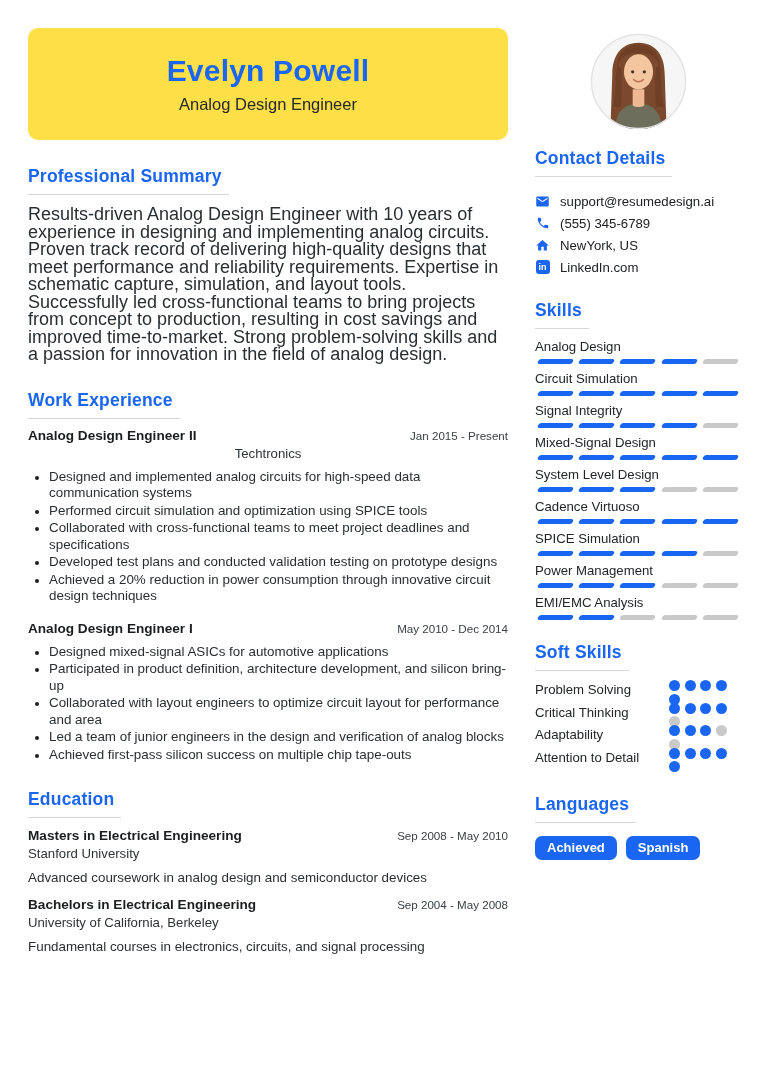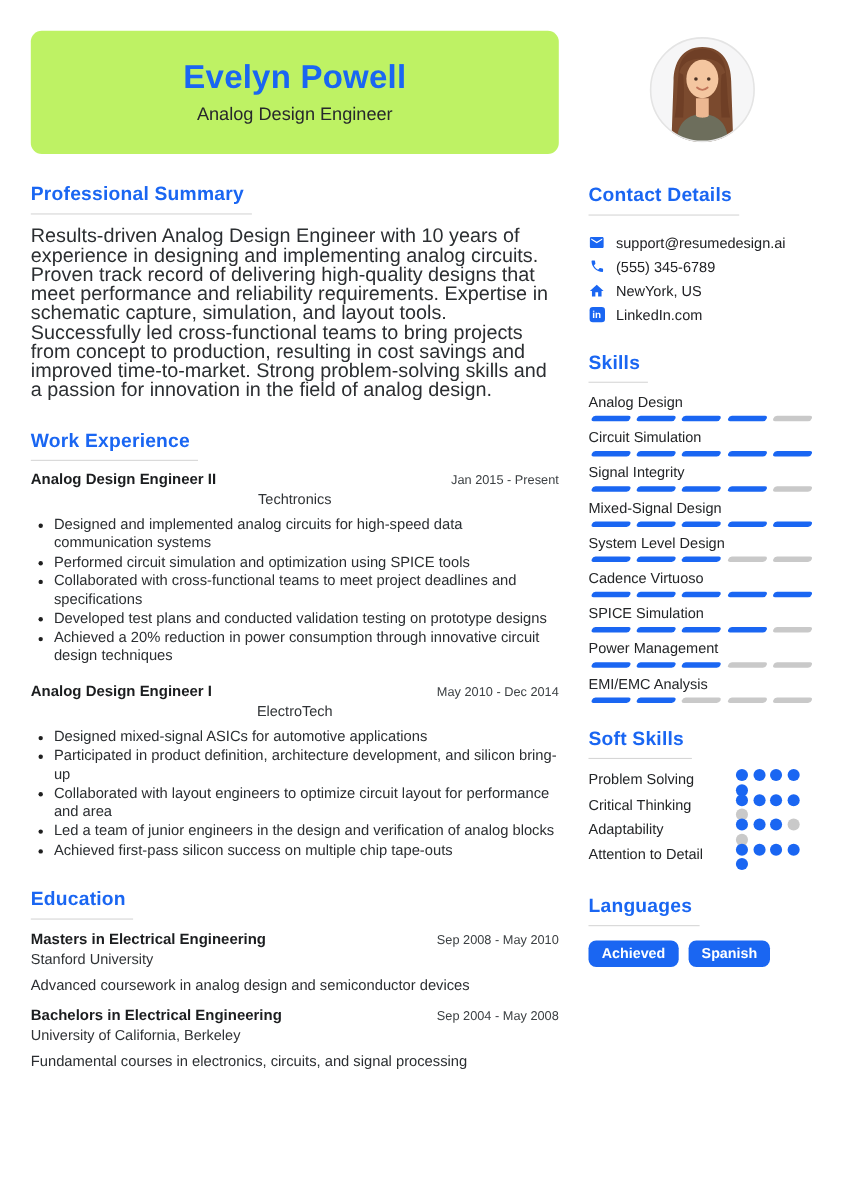--- a/index.html
+++ b/index.html
@@ -16,21 +16,21 @@
     width:768px;height:1078px;background:#ffffff;
     font-family:"Liberation Sans", sans-serif;color:var(--ink);
     overflow:hidden;
   }
   .page{display:flex;padding:28px 27px 0 28px;gap:27px;}
   .col-left{width:480px;flex:none;}
   .col-right{width:206px;flex:none;}
 
   
   .header-box{
-    background:#bef264;border-radius:10px;height:112px;
+    background:#fde047;border-radius:10px;height:112px;
     display:flex;flex-direction:column;align-items:center;justify-content:center;gap:7px;
   }
   .name{font-size:30px;font-weight:700;color:var(--accent);letter-spacing:.2px;}
   .job-title-main{font-size:16.5px;color:#26282b;}
 
   
   .sec{margin-top:26px;}
   h2.sec-h{
     font-size:17.5px;font-weight:700;color:var(--accent);margin:0;
     display:inline-block;border-bottom:1.5px solid var(--underline);
@@ -122,21 +122,20 @@
               <li>Collaborated with cross-functional teams to meet project deadlines and specifications</li>
               <li>Developed test plans and conducted validation testing on prototype designs</li>
               <li>Achieved a 20% reduction in power consumption through innovative circuit design techniques</li>
             </ul>
           </div>
           <div class="job">
             <div class="row-head">
               <div class="job-title">Analog Design Engineer I</div>
               <div class="dates">May 2010 - Dec 2014</div>
             </div>
-            <div class="company">ElectroTech</div>
             <ul>
               <li>Designed mixed-signal ASICs for automotive applications</li>
               <li>Participated in product definition, architecture development, and silicon bring-up</li>
               <li>Collaborated with layout engineers to optimize circuit layout for performance and area</li>
               <li>Led a team of junior engineers in the design and verification of analog blocks</li>
               <li>Achieved first-pass silicon success on multiple chip tape-outs</li>
             </ul>
           </div>
         </div>
     </div>
@@ -184,21 +183,21 @@
           <path d="M28 34 C26 48 27 62 24 76 L32 76 C33 60 33 46 32 36 Z" fill="#6f3f26"></path>
           <path d="M72 34 C74 48 73 62 76 76 L68 76 C67 60 67 46 68 36 Z" fill="#6f3f26"></path>
           <circle cx="44" cy="40" r="1.7" fill="#4a3224"></circle>
           <circle cx="56" cy="40" r="1.7" fill="#4a3224"></circle>
           <path d="M45 48 Q50 52.5 55 48" stroke="#c2755a" stroke-width="1.7" fill="none" stroke-linecap="round"></path>
         </g>
         <circle cx="50" cy="50" r="48.5" fill="none" stroke="#e4e4e4" stroke-width="1.5"></circle>
       </svg>
     </div>
 
-    <div class="sec" style="margin-top:37px;">
+    <div class="sec" style="margin-top:18px;">
       <h2 class="sec-h">Contact Details</h2>
       <div class="contact-list" id="contact-list">
           <div class="contact-item">
             <span class="cicon">
               <svg viewBox="0 0 24 24" width="15" height="15" fill="#1a66f2">
                 <path d="M20 4H4c-1.1 0-2 .9-2 2v12c0 1.1.9 2 2 2h16c1.1 0 2-.9 2-2V6c0-1.1-.9-2-2-2zm0 4-8 5-8-5V6l8 5 8-5v2z"></path>
               </svg>
             </span>
             <span>support@resumedesign.ai</span>
           </div>

